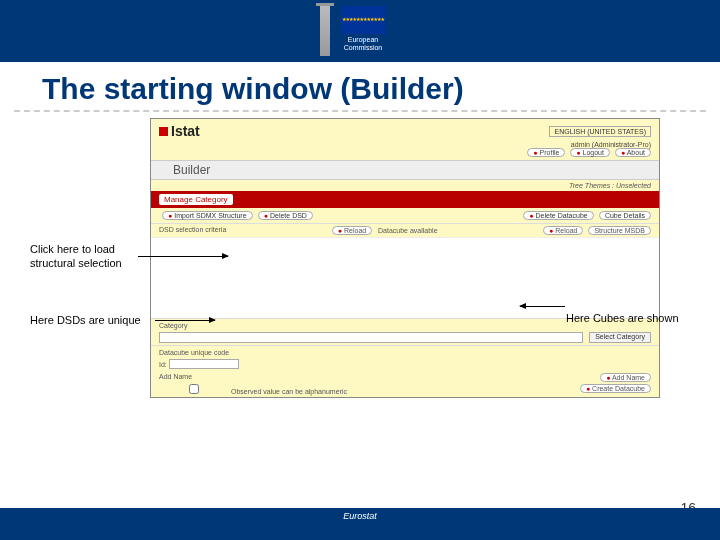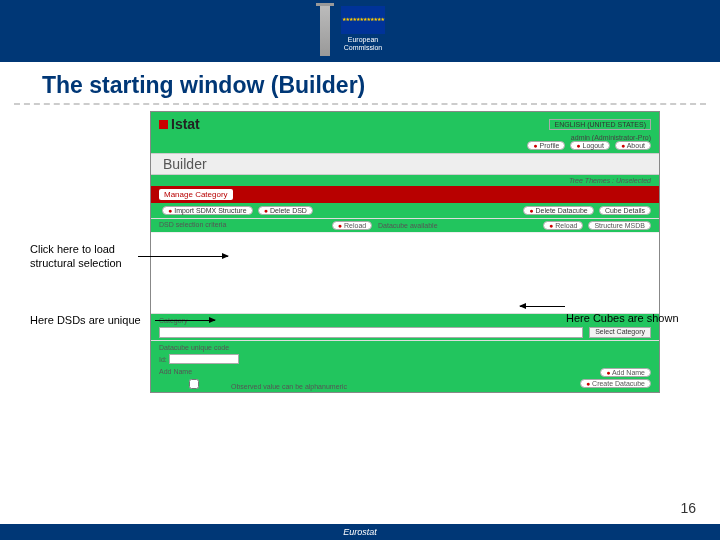--- a/index.html
+++ b/index.html
@@ -3,48 +3,48 @@
 <meta charset="utf-8">
 <style>
   * { box-sizing: border-box; margin: 0; padding: 0; }
   body { width: 720px; height: 540px; font-family: Arial, sans-serif; background: #fff; position: relative; overflow: hidden; }
   .top-bar { height: 62px; background: #003776; position: relative; }
   .ec-logo { position: absolute; right: 335px; top: 6px; text-align: center; color: #fff; font-size: 7px; line-height: 1.1; }
   .flag { width: 44px; height: 28px; background: #003399; display: flex; align-items: center; justify-content: center; margin: 0 auto 2px; position: relative; }
   .flag::after { content: "★★★★★★★★★★★★"; color: #ffcc00; font-size: 5px; position: absolute; letter-spacing: -1px; }
   .pillars { width: 10px; height: 50px; background: linear-gradient(#bbb, #999); position: absolute; top: 6px; right: 390px; }
   .pillars::before { content: ""; position: absolute; left: -4px; top: -3px; width: 18px; height: 3px; background: #999; }
-  .slide-title { font-size: 23px; font-weight: bold; color: #003776; padding: 10px 0 4px 28px; border-bottom: 2px dashed #ccc; margin: 0 14px 6px 14px; }
-  .screenshot { margin: 0 60px 0 150px; border: 1px solid #888; background: #22c55e; font-size: 8px; color: #333; }
+  .slide-title { font-size: 30px; font-weight: bold; color: #003776; padding: 10px 0 4px 28px; border-bottom: 2px dashed #ccc; margin: 0 14px 6px 14px; }
+  .screenshot { margin: 0 60px 0 150px; border: 1px solid #888; background: #fef9c3; font-size: 8px; color: #333; }
   .ss-header { display: flex; justify-content: space-between; align-items: center; padding: 4px 8px 2px 8px; }
   .istat { display: flex; align-items: center; gap: 3px; font-weight: bold; font-size: 14px; color: #222; }
   .istat-dot { width: 9px; height: 9px; background: #c00; }
   .lang-box { border: 1px solid #aaa; padding: 1px 4px; font-size: 7px; }
   .admin-row { text-align: right; padding: 0 8px 3px; font-size: 7px; color: #444; }
   .pill { display: inline-block; border: 1px solid #aaa; border-radius: 7px; padding: 0 5px; margin-left: 3px; font-size: 7px; background: #fff; }
   .dot-r { color: #c00; }
-  .builder-bar { background: #eee; border-top: 1px solid #ccc; border-bottom: 1px solid #ccc; padding: 2px 12px; font-size: 14px; color: #555; }
+  .builder-bar { background: #eee; border-top: 1px solid #ccc; border-bottom: 1px solid #ccc; padding: 2px 22px; font-size: 12px; color: #555; }
   .tree-row { text-align: right; padding: 2px 8px; font-size: 7px; font-style: italic; color: #555; }
   .red-bar { background: #b80000; color: #fff; padding: 3px 8px; font-size: 8px; display: flex; gap: 6px; }
   .red-tab { padding: 1px 5px; }
   .red-tab.active { background: #fff; color: #b80000; border-radius: 2px; }
   .toolbar { display: flex; justify-content: space-between; padding: 3px 8px; border-bottom: 1px solid #ddd; }
   .sub-row { display: flex; justify-content: space-between; padding: 2px 8px; font-size: 7px; border-bottom: 1px solid #eee; color: #555; }
   .panel-body { height: 80px; background: #fff; }
   .section-label { padding: 3px 8px 1px; font-size: 7px; color: #555; border-top: 1px solid #ddd; }
   .cat-row { display: flex; gap: 6px; padding: 2px 8px; }
   .sel-btn { border: 1px solid #aaa; padding: 0 5px; font-size: 7px; background: #f3f3f3; }
   .field-row { padding: 2px 8px; font-size: 7px; color: #555; }
   .field-row input { border: 1px solid #aaa; width: 70px; height: 10px; font-size: 7px; }
   .check { font-size: 7px; }
   .annotation { position: absolute; font-size: 11px; color: #000; line-height: 1.25; }
   .arrow { position: absolute; height: 1px; background: #000; }
   .arrow::after { content: ""; position: absolute; right: -1px; top: -3px; border-left: 7px solid #000; border-top: 3.5px solid transparent; border-bottom: 3.5px solid transparent; }
   .page-num { position: absolute; right: 24px; bottom: 24px; font-size: 14px; color: #333; }
-  .footer-bar { position: absolute; bottom: 0; left: 0; width: 720px; height: 16px; background: #003776; color: #fff; font-size: 9px; font-style: italic; text-align: center; line-height: 16px; }
+  .footer-bar { position: absolute; bottom: 0; left: 0; width: 720px; height: 32px; background: #003776; color: #fff; font-size: 9px; font-style: italic; text-align: center; line-height: 16px; }
 </style>
 </head>
 <body>
 
 <div class="top-bar">
   <div class="pillars"></div>
   <div class="ec-logo">
     <div class="flag"></div>
     <div>European</div>
     <div>Commission</div>

